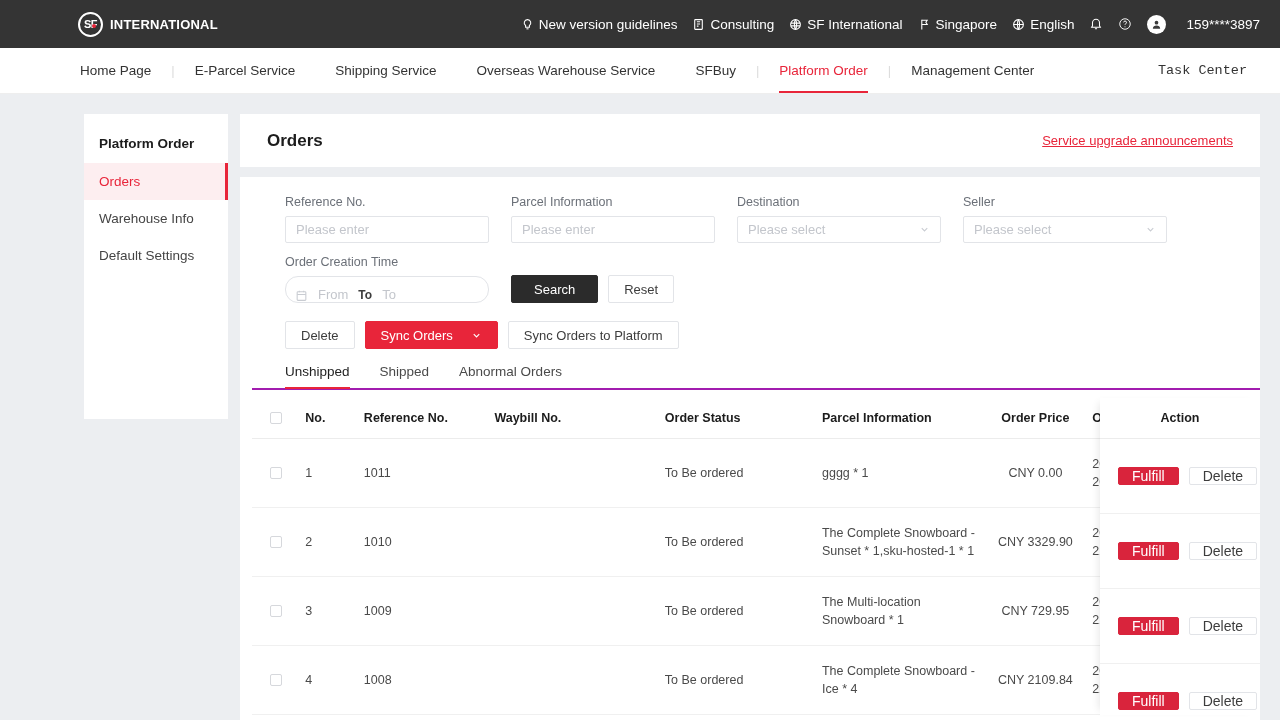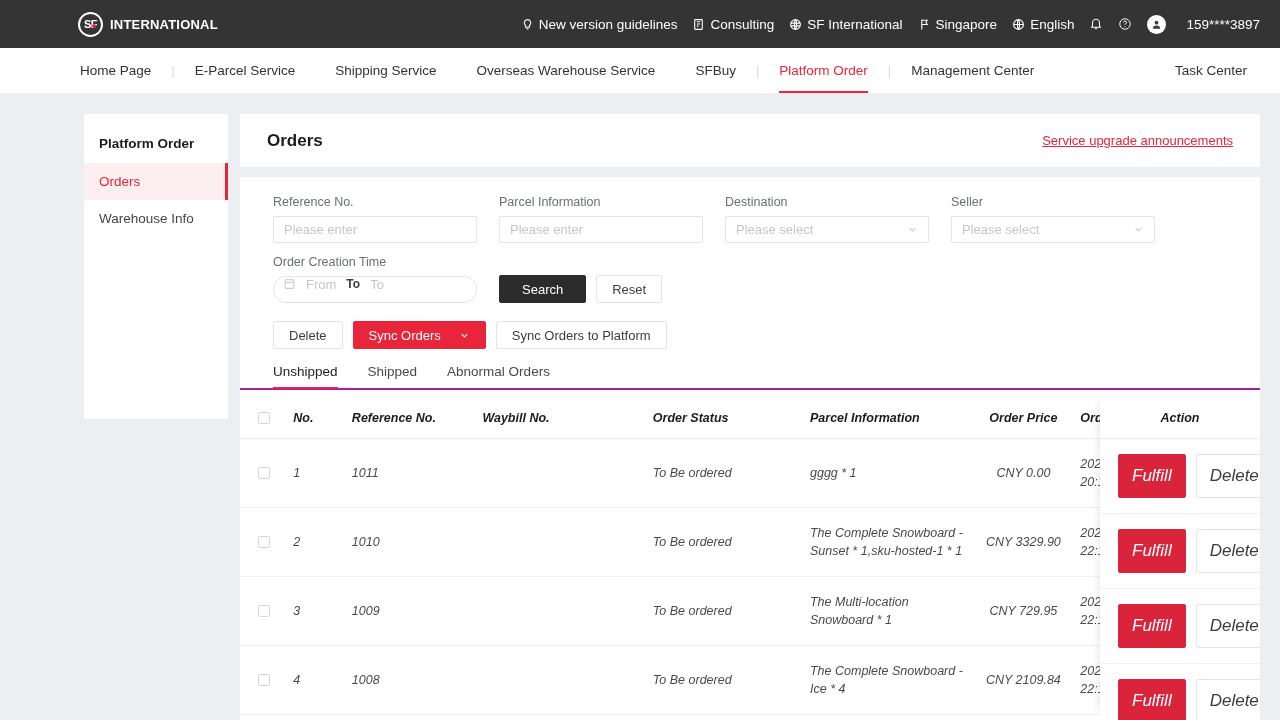--- a/index.html
+++ b/index.html
@@ -64,21 +64,21 @@
     position: relative;
   }
   .nav-item.active { color: #e8253a; }
   .nav-item.active::after {
     content: ''; position: absolute; left: 20px; right: 20px; bottom: 0;
     height: 2.5px; background: #e8253a;
   }
   .nav-sep { display: flex; align-items: center; color: #ddd; font-size: 13px; }
   .nav-right {
     margin-left: auto; display: flex; align-items: center;
-    font-size: 13.5px; color: #333; padding-right: 13px;
+    font-size: 13.5px; color: #333; padding-right: 13px; font-family: Liberation Mono, monospace;
   }
 
   
   .page {
     display: flex; padding: 20px 20px 0 84px; gap: 12px;
     height: calc(720px - 94px);
   }
 
   
   .sidebar {
@@ -110,41 +110,41 @@
     padding: 0 27px;
   }
   .panel-title { font-size: 17px; font-weight: bold; color: #1c1c1c; }
   .announce {
     margin-left: auto; font-size: 13px; color: #e8253a;
     text-decoration: underline; white-space: nowrap;
   }
 
   .panel-body {
     background: #fff; flex: 1; min-height: 0;
-    padding: 18px 0 0 0; position: relative; overflow: hidden;
+    padding: 18px 0 0 12px; position: relative; overflow: hidden;
   }
 
   
   .filters { padding: 0 33px; }
   .filter-row { display: flex; gap: 22px; }
   .field { width: 204px; flex: none; }
   .field-label {
     font-size: 12.5px; color: #6b7078; margin-bottom: 6px; line-height: 15px;
   }
   .input-box {
     height: 27px; border: 1px solid #e2e4e8; border-radius: 2px;
     background: #fff; display: flex; align-items: center;
     padding: 0 10px; font-size: 13px; color: #c3c6cc;
     white-space: nowrap; overflow: hidden;
   }
   .input-box .chev { margin-left: auto; color: #d0d3d8; display: flex; }
 
   .daterange {
     width: 204px; height: 27px; border: 1px solid #e2e4e8; border-radius: 13px;
-    display: flex; align-items: flex-start; padding: 0 9px; gap: 10px;
+    display: flex; align-items: flex-end; padding: 0 9px; gap: 10px;
     font-size: 13px; color: #c3c6cc;
   }
   .daterange .cal { display: flex; color: #c9ccd2; }
   .dr-sep { color: #3d3d3d; font-weight: bold; font-size: 12px; }
 
   .btn {
     height: 28px; border-radius: 2px; font-size: 13px;
     display: inline-flex; align-items: center; justify-content: center;
     padding: 0 15px; white-space: nowrap; border: 1px solid #e2e4e8;
     background: #fff; color: #3d3d3d;
@@ -166,21 +166,21 @@
     font-size: 13.5px; color: #4a4a4a; padding-bottom: 9px;
     position: relative; white-space: nowrap;
   }
   .tab.active { color: #222; }
   .tab.active::after {
     content: ''; position: absolute; left: 0; right: 0; bottom: -1px;
     height: 2px; background: #e8253a;
   }
 
   
-  .table-wrap { margin-top: 8px; position: relative; font-style: italic; }
+  .table-wrap { margin-top: 8px; position: relative; }
   table { border-collapse: collapse; width: 1160px; table-layout: fixed; }
   thead th {
     font-size: 12.5px; font-weight: bold; color: #1c1c1c;
     text-align: left; padding: 13px 0 13px 0;
     border-bottom: 1px solid #ececec; white-space: nowrap;
   }
   tbody td {
     font-size: 12.5px; color: #4a4a4a; padding: 16px 0;
     border-bottom: 1px solid #f0f0f0; vertical-align: middle;
     line-height: 18px;
@@ -210,21 +210,21 @@
   .sticky-head {
     font-size: 12.5px; font-weight: bold; color: #1c1c1c;
     text-align: center; padding: 13px 0;
     border-bottom: 1px solid #ececec;
   }
   .sticky-cell {
     display: flex; align-items: center; gap: 10px;
     padding: 0 0 0 18px; border-bottom: 1px solid #f0f0f0;
   }
   .mini-btn {
-    height: 44px; border-radius: 2px; font-size: 17px;
+    height: 18px; border-radius: 2px; font-size: 14px;
     display: inline-flex; align-items: center; justify-content: center;
     padding: 0 13px; border: 1px solid #e2e4e8; background: #fff; color: #3d3d3d;
   }
   .mini-btn.red { background: #d9243c; color: #fff; border-color: #d9243c; }
 </style>
 </head>
 <body>
 
 <div class="topbar">
   <div class="logo">
@@ -329,20 +329,21 @@
   </div>
   <div class="nav-right">Task Center</div>
 </div>
 
 <div class="page">
 
   <div class="sidebar">
     <div class="side-title">Platform Order</div>
     <div class="side-item active">Orders</div>
     <div class="side-item">Warehouse Info</div>
+    <div class="side-item">Default Settings</div>
   </div>
 
   <div class="main">
 
     <div class="panel-head">
       <span class="panel-title">Orders</span>
       <a class="announce">Service upgrade announcements</a>
     </div>
 
     <div class="panel-body">

